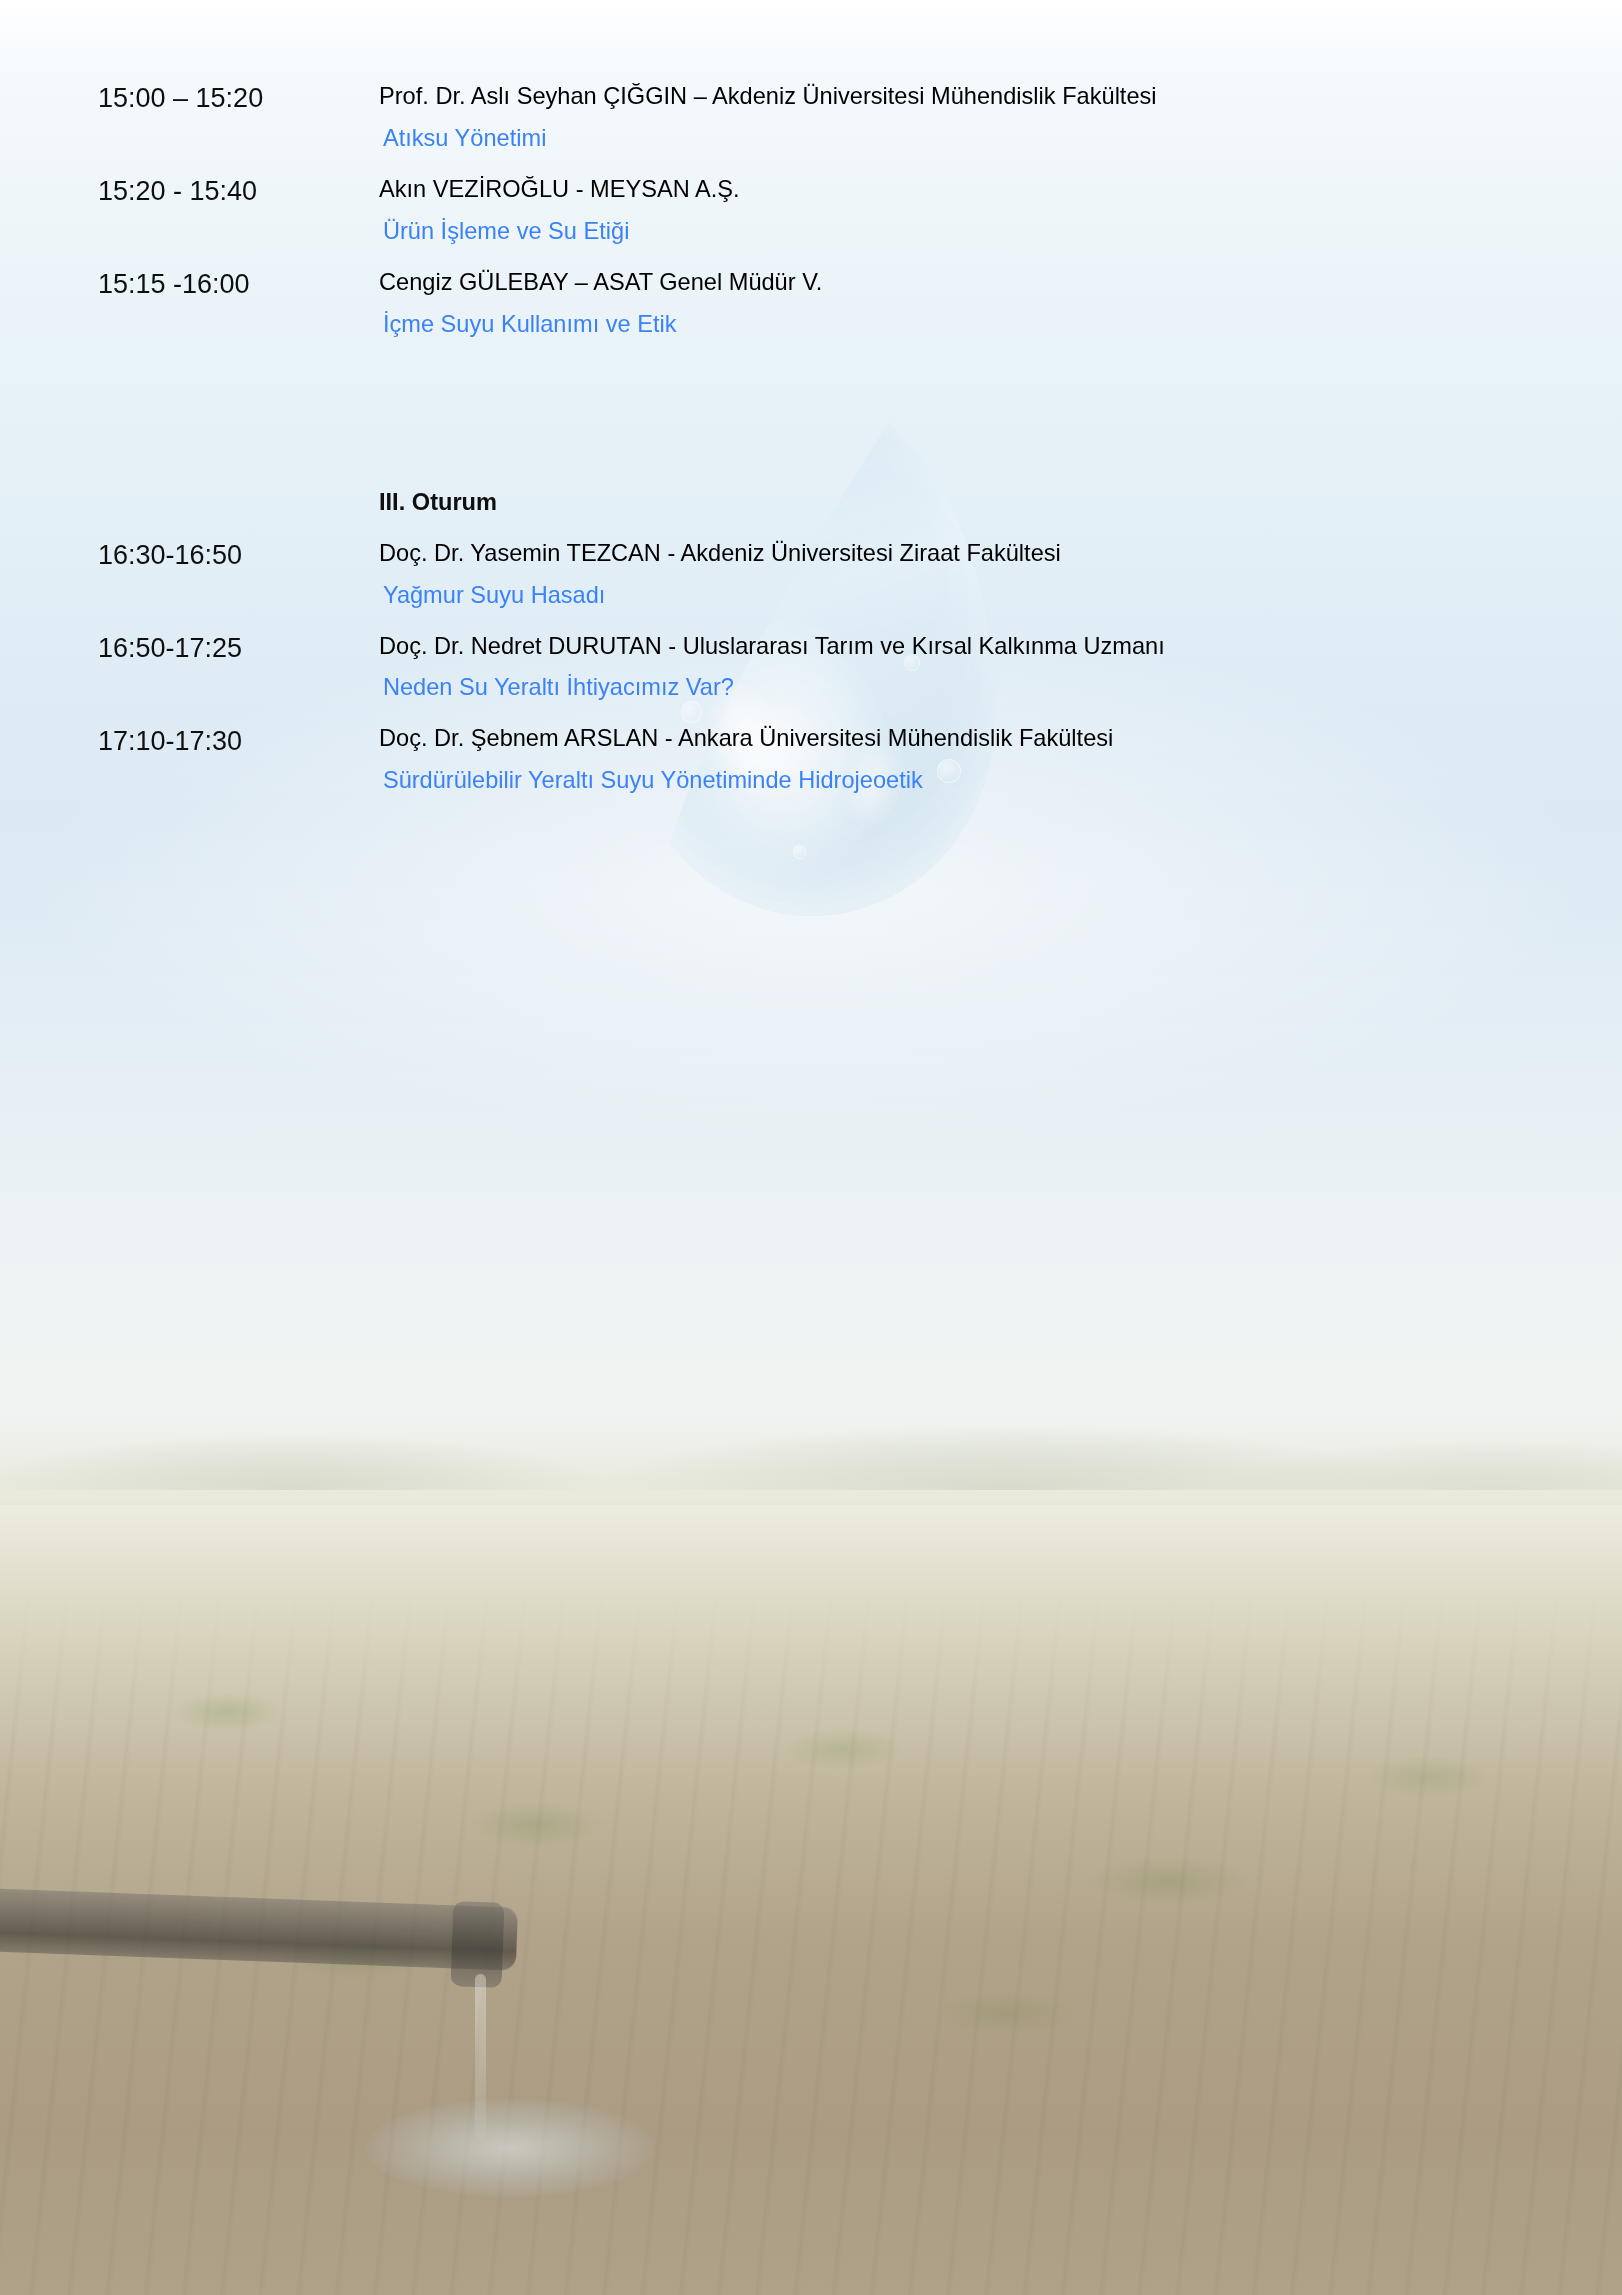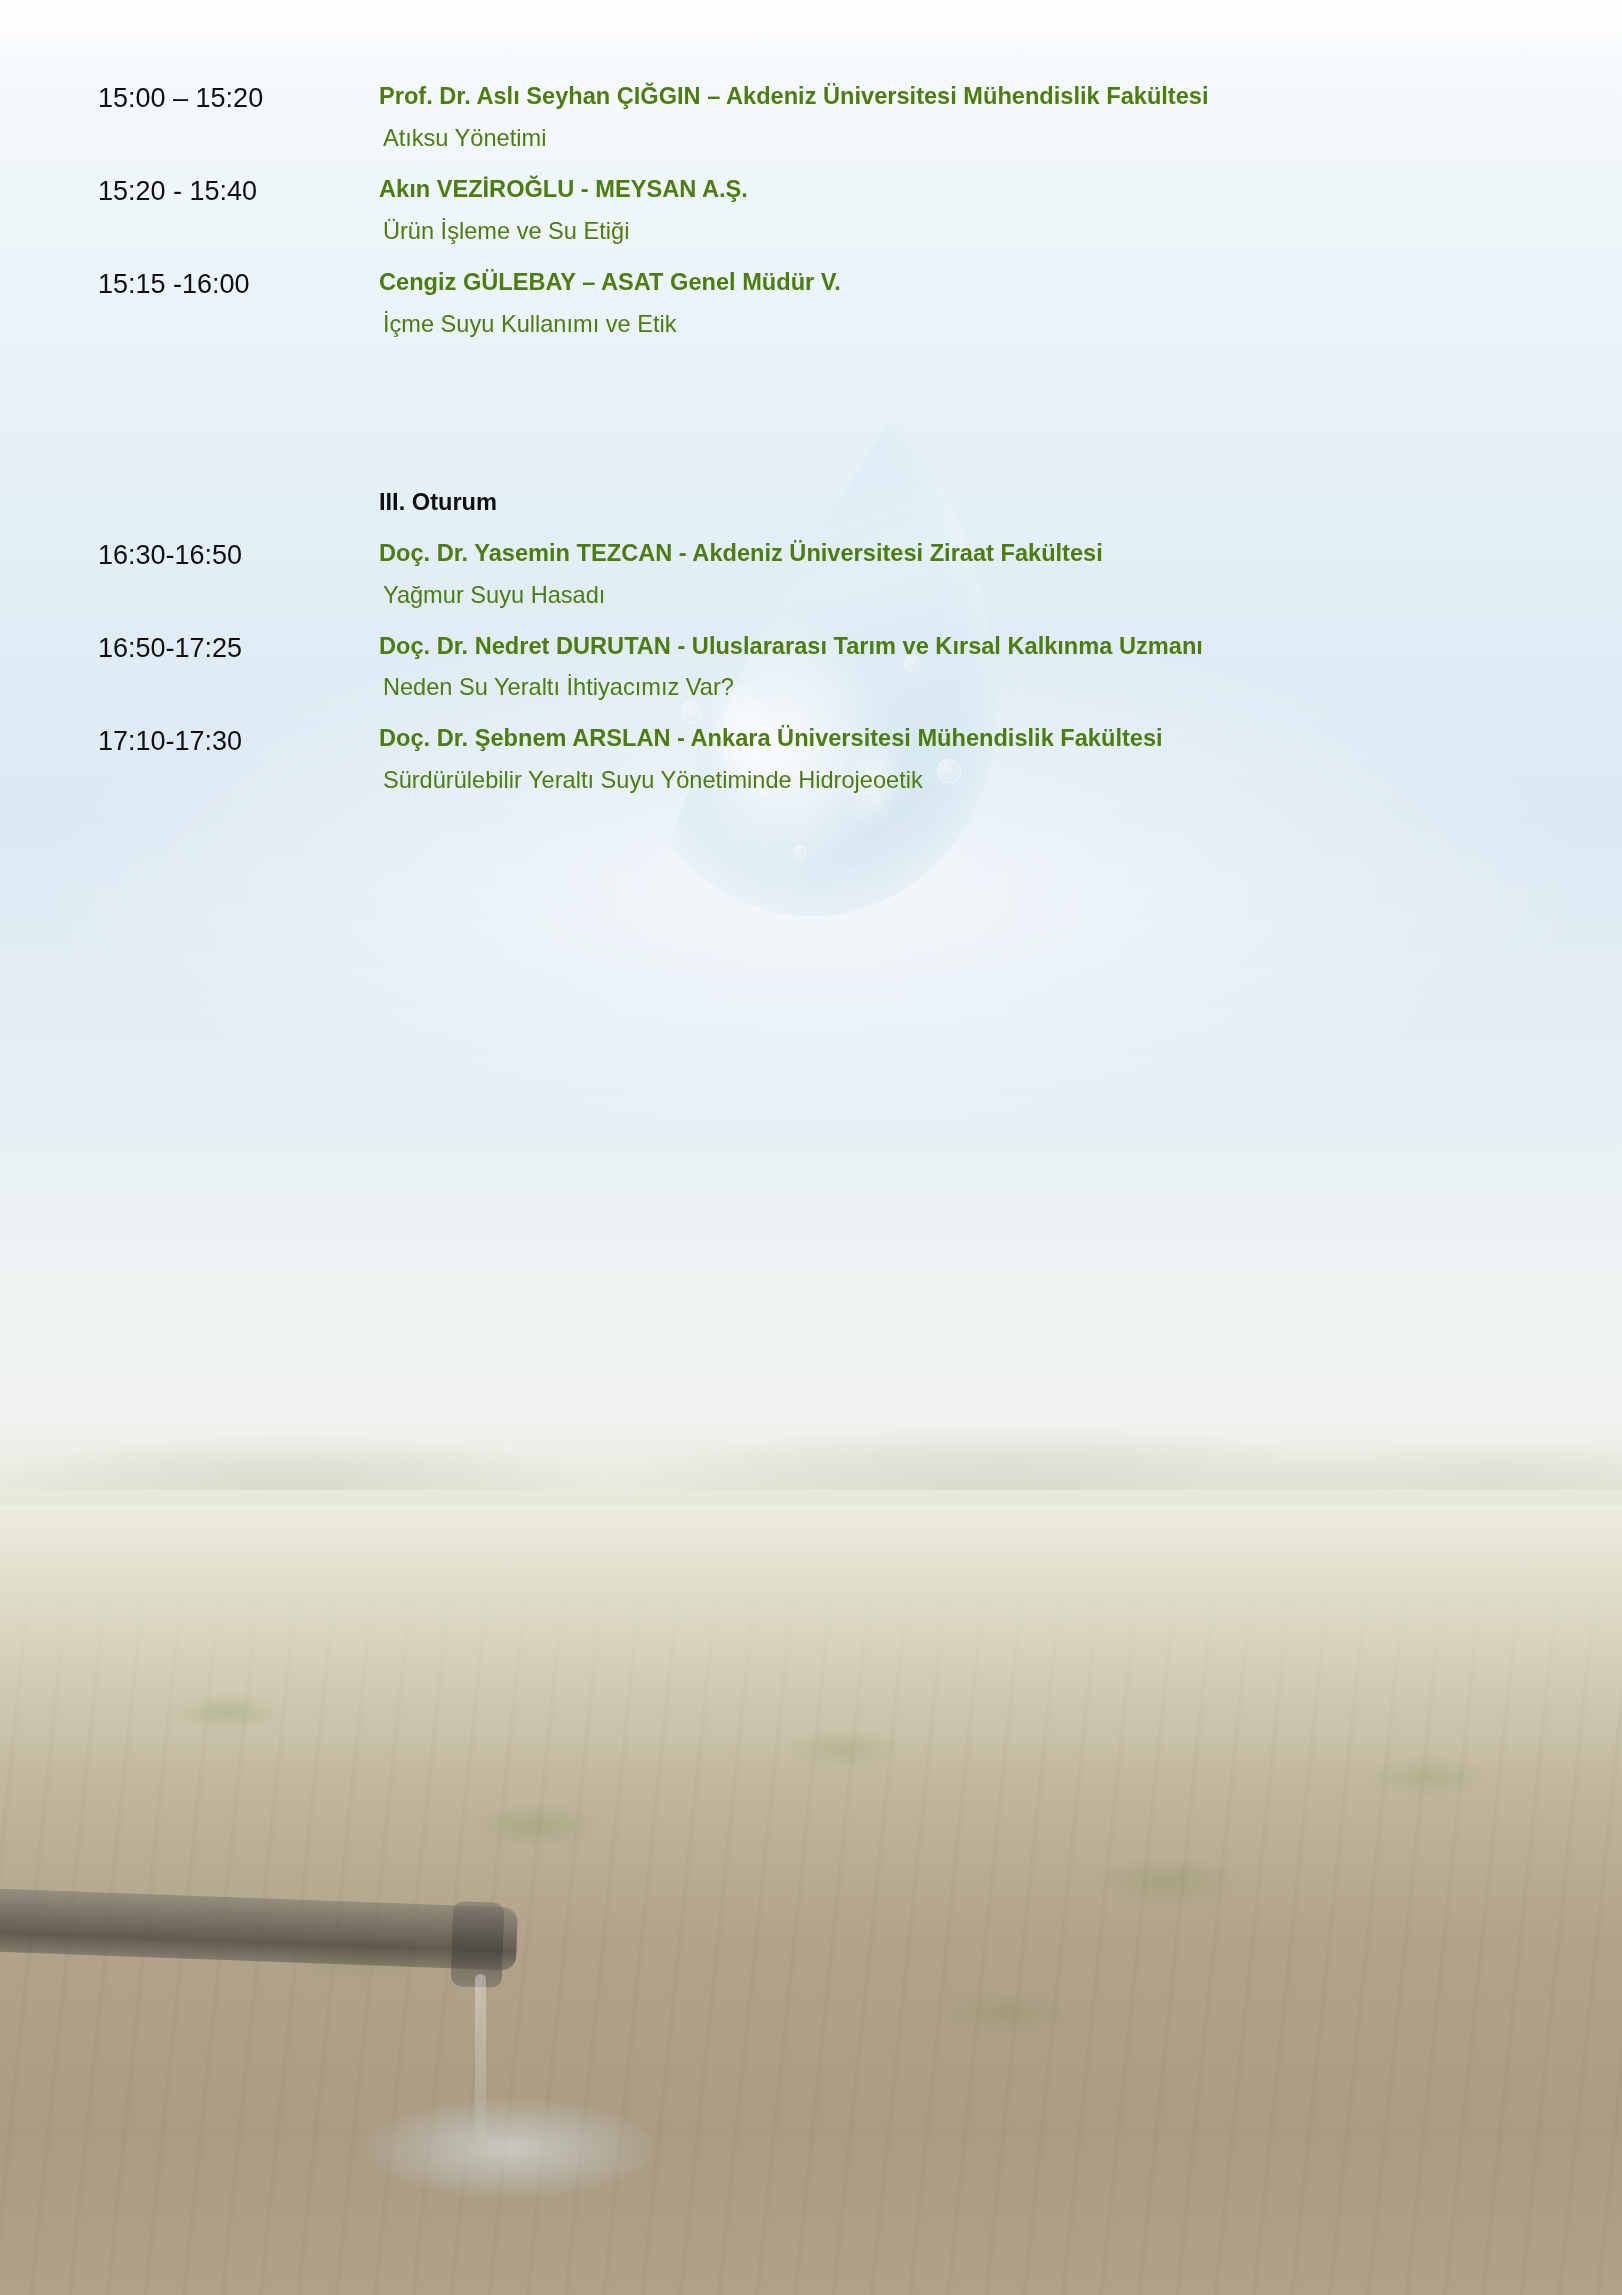--- a/index.html
+++ b/index.html
@@ -224,34 +224,34 @@
     color: #0f0f0f;
     padding-top: 1.3px;
     white-space: nowrap;
   }
   .body {
     flex: 1 1 auto;
     min-width: 0;
   }
   .title {
     font-size: 23.6px;
-    font-weight: bold;
+    font-weight: normal;
     line-height: 34px;
-    color: #4d7c0f;
+    color: #000000;
     margin: 0;
   }
   .title.justify {
     text-align: justify;
     text-align-last: left;
   }
   .subtitle {
     font-size: 23.6px;
     font-weight: normal;
     line-height: 34px;
-    color: #4d7c0f;
+    color: #3b82f6;
     margin: 7.9px 0 0 3.9px;
   }
   .gap-sm { height: 17px; }
   .gap-lg { height: 72px; }
 
   .section-head {
     font-size: 23.6px;
     font-weight: bold;
     line-height: 34px;
     color: #0f0f0f;

